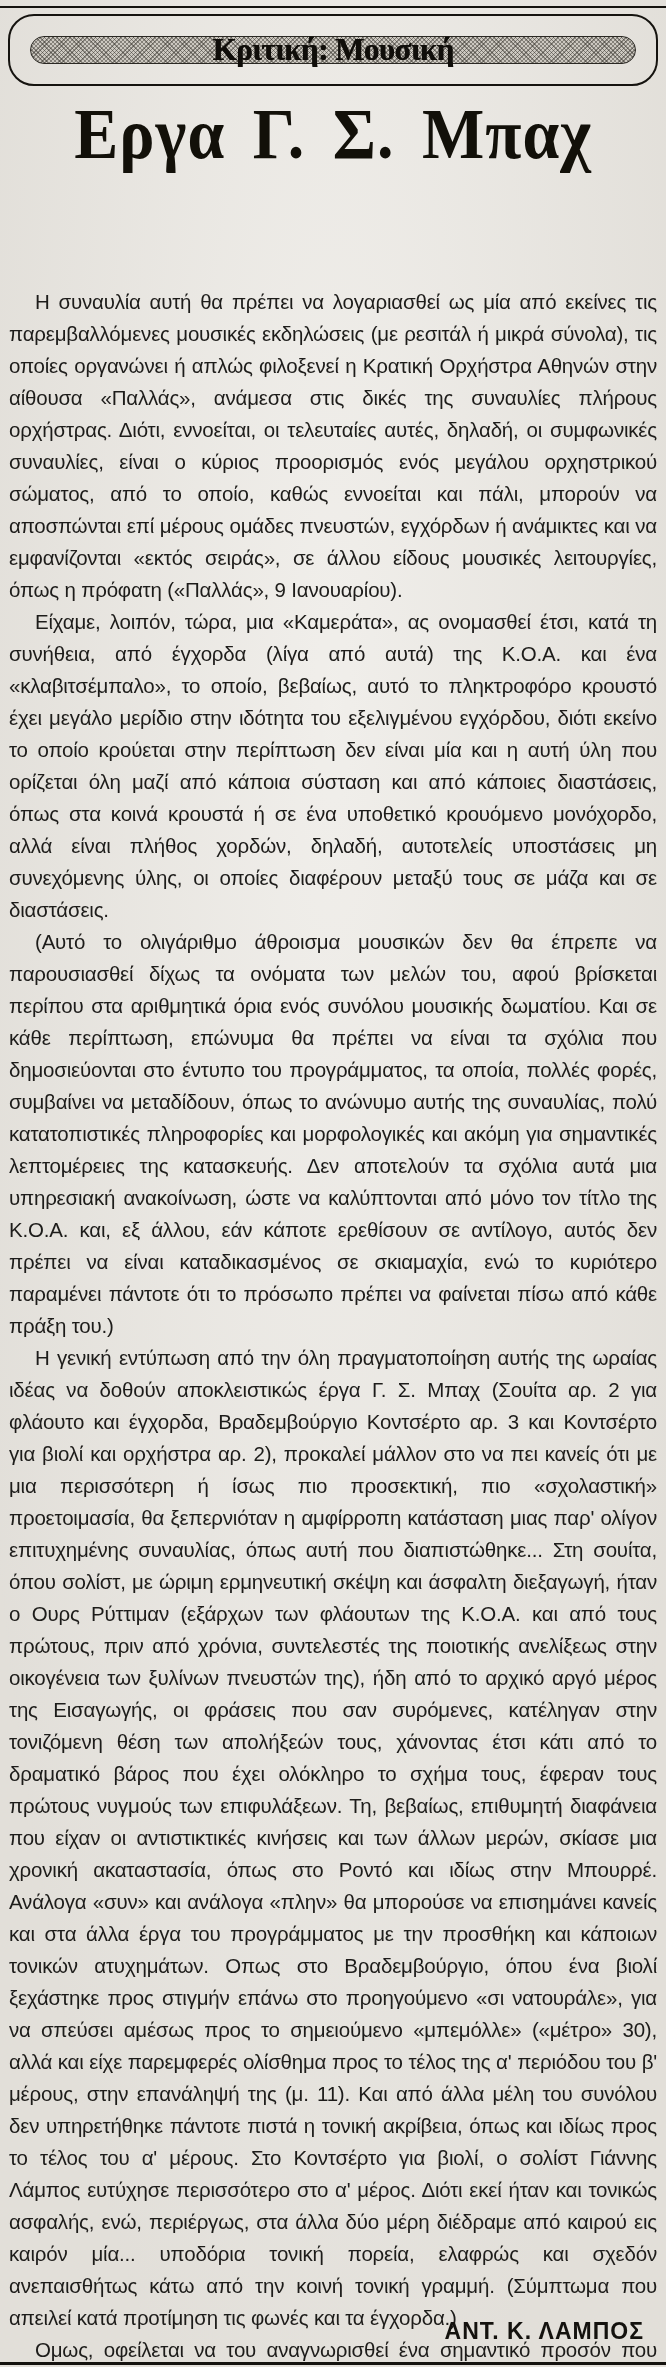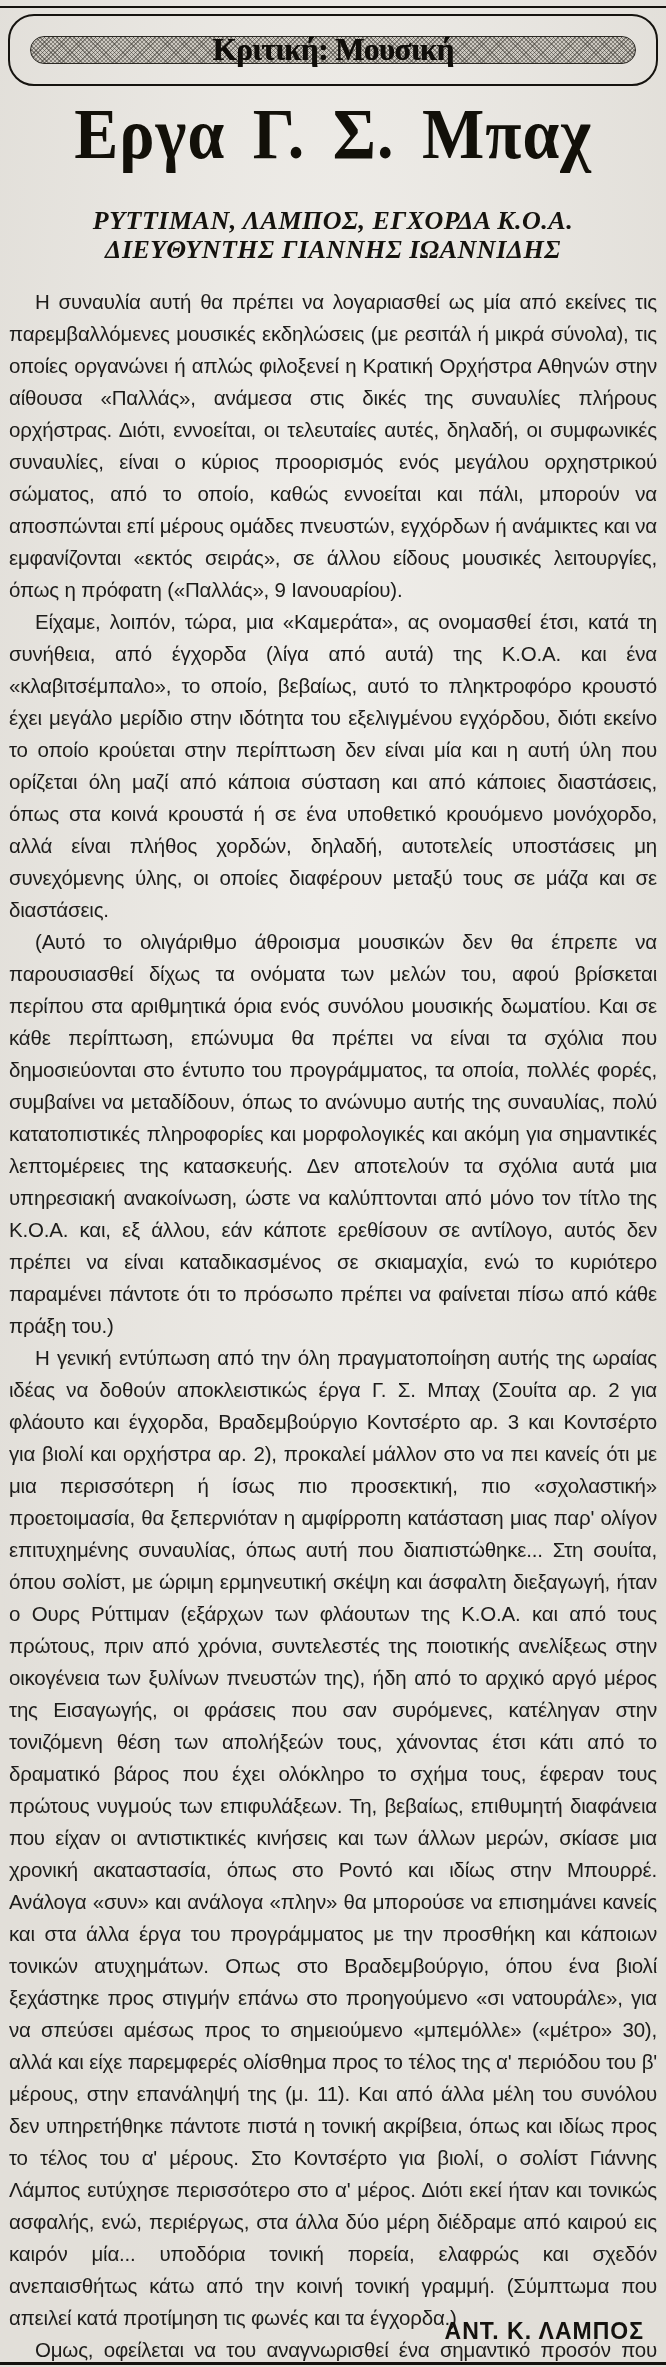--- a/index.html
+++ b/index.html
@@ -120,22 +120,21 @@
 
   <div class="banner-outline">
     <div class="banner-pill">
       <span class="banner-text">Κριτική: Μουσική</span>
     </div>
   </div>
 
   <h1 class="headline">Εργα Γ. Σ. Μπαχ</h1>
 
   <h2 class="subtitle">
-    <span>ΡΥΤΤΙΜΑΝ, ΛΑΜΠΟΣ, ΕΓΧΟΡΔΑ Κ.Ο.Α.</span><br>
-    <span>ΔΙΕΥΘΥΝΤΗΣ ΓΙΑΝΝΗΣ ΙΩΑΝΝΙΔΗΣ</span>
+    <br>
   </h2>
 
   <div class="article-body">
     <p>Η συναυλία αυτή θα πρέπει να λογαριασθεί ως μία από εκείνες τις παρεμβαλλόμενες μουσικές εκδηλώσεις (με ρεσιτάλ ή μικρά σύνολα), τις οποίες οργανώνει ή απλώς φιλοξενεί η Κρατική Ορχήστρα Αθηνών στην αίθουσα «Παλλάς», ανάμεσα στις δικές της συναυλίες πλήρους ορχήστρας. Διότι, εννοείται, οι τελευταίες αυτές, δηλαδή, οι συμφωνικές συναυλίες, είναι ο κύριος προορισμός ενός μεγάλου ορχηστρικού σώματος, από το οποίο, καθώς εννοείται και πάλι, μπορούν να αποσπώνται επί μέρους ομάδες πνευστών, εγχόρδων ή ανάμικτες και να εμφανίζονται «εκτός σειράς», σε άλλου είδους μουσικές λειτουργίες, όπως η πρόφατη («Παλλάς», 9 Ιανουαρίου).</p>
     <p>Είχαμε, λοιπόν, τώρα, μια «Καμεράτα», ας ονομασθεί έτσι, κατά τη συνήθεια, από έγχορδα (λίγα από αυτά) της Κ.Ο.Α. και ένα «κλαβιτσέμπαλο», το οποίο, βεβαίως, αυτό το πληκτροφόρο κρουστό έχει μεγάλο μερίδιο στην ιδότητα του εξελιγμένου εγχόρδου, διότι εκείνο το οποίο κρούεται στην περίπτωση δεν είναι μία και η αυτή ύλη που ορίζεται όλη μαζί από κάποια σύσταση και από κάποιες διαστάσεις, όπως στα κοινά κρουστά ή σε ένα υποθετικό κρουόμενο μονόχορδο, αλλά είναι πλήθος χορδών, δηλαδή, αυτοτελείς υποστάσεις μη συνεχόμενης ύλης, οι οποίες διαφέρουν μεταξύ τους σε μάζα και σε διαστάσεις.</p>
     <p>(Αυτό το ολιγάριθμο άθροισμα μουσικών δεν θα έπρεπε να παρουσιασθεί δίχως τα ονόματα των μελών του, αφού βρίσκεται περίπου στα αριθμητικά όρια ενός συνόλου μουσικής δωματίου. Και σε κάθε περίπτωση, επώνυμα θα πρέπει να είναι τα σχόλια που δημοσιεύονται στο έντυπο του προγράμματος, τα οποία, πολλές φορές, συμβαίνει να μεταδίδουν, όπως το ανώνυμο αυτής της συναυλίας, πολύ κατατοπιστικές πληροφορίες και μορφολογικές και ακόμη για σημαντικές λεπτομέρειες της κατασκευής. Δεν αποτελούν τα σχόλια αυτά μια υπηρεσιακή ανακοίνωση, ώστε να καλύπτονται από μόνο τον τίτλο της Κ.Ο.Α. και, εξ άλλου, εάν κάποτε ερεθίσουν σε αντίλογο, αυτός δεν πρέπει να είναι καταδικασμένος σε σκιαμαχία, ενώ το κυριότερο παραμένει πάντοτε ότι το πρόσωπο πρέπει να φαίνεται πίσω από κάθε πράξη του.)</p>
     <p>Η γενική εντύπωση από την όλη πραγματοποίηση αυτής της ωραίας ιδέας να δοθούν αποκλειστικώς έργα Γ. Σ. Μπαχ (Σουίτα αρ. 2 για φλάουτο και έγχορδα, Βραδεμβούργιο Κοντσέρτο αρ. 3 και Κοντσέρτο για βιολί και ορχήστρα αρ. 2), προκαλεί μάλλον στο να πει κανείς ότι με μια περισσότερη ή ίσως πιο προσεκτική, πιο «σχολαστική» προετοιμασία, θα ξεπερνιόταν η αμφίρροπη κατάσταση μιας παρ' ολίγον επιτυχημένης συναυλίας, όπως αυτή που διαπιστώθηκε... Στη σουίτα, όπου σολίστ, με ώριμη ερμηνευτική σκέψη και άσφαλτη διεξαγωγή, ήταν ο Ουρς Ρύττιμαν (εξάρχων των φλάουτων της Κ.Ο.Α. και από τους πρώτους, πριν από χρόνια, συντελεστές της ποιοτικής ανελίξεως στην οικογένεια των ξυλίνων πνευστών της), ήδη από το αρχικό αργό μέρος της Εισαγωγής, οι φράσεις που σαν συρόμενες, κατέληγαν στην τονιζόμενη θέση των απολήξεών τους, χάνοντας έτσι κάτι από το δραματικό βάρος που έχει ολόκληρο το σχήμα τους, έφεραν τους πρώτους νυγμούς των επιφυλάξεων. Τη, βεβαίως, επιθυμητή διαφάνεια που είχαν οι αντιστικτικές κινήσεις και των άλλων μερών, σκίασε μια χρονική ακαταστασία, όπως στο Ροντό και ιδίως στην Μπουρρέ. Ανάλογα «συν» και ανάλογα «πλην» θα μπορούσε να επισημάνει κανείς και στα άλλα έργα του προγράμματος με την προσθήκη και κάποιων τονικών ατυχημάτων. Οπως στο Βραδεμβούργιο, όπου ένα βιολί ξεχάστηκε προς στιγμήν επάνω στο προηγούμενο «σι νατουράλε», για να σπεύσει αμέσως προς το σημειούμενο «μπεμόλλε» («μέτρο» 30), αλλά και είχε παρεμφερές ολίσθημα προς το τέλος της α' περιόδου του β' μέρους, στην επανάληψή της (μ. 11). Και από άλλα μέλη του συνόλου δεν υπηρετήθηκε πάντοτε πιστά η τονική ακρίβεια, όπως και ιδίως προς το τέλος του α' μέρους. Στο Κοντσέρτο για βιολί, ο σολίστ Γιάννης Λάμπος ευτύχησε περισσότερο στο α' μέρος. Διότι εκεί ήταν και τονικώς ασφαλής, ενώ, περιέργως, στα άλλα δύο μέρη διέδραμε από καιρού εις καιρόν μία... υποδόρια τονική πορεία, ελαφρώς και σχεδόν ανεπαισθήτως κάτω από την κοινή τονική γραμμή. (Σύμπτωμα που απειλεί κατά προτίμηση τις φωνές και τα έγχορδα.)</p>
     <p>Ομως, οφείλεται να του αναγνωρισθεί ένα σημαντικό προσόν που επέδειξε με την ερμηνεία του: η επίγνωση του ύφους του εκτελούμενου έργου (φάνηκε εξοικειωμένος με αυτό) και μαζί το συναφές, κατάλληλο «φραζάρισμα», κατά την επαγγελματική τρέχουσα έκφραση, δηλαδή, το να διατυπώνεται νοηματικώς και συναισθηματικώς η μουσική φράση έτσι, ώστε και να βρίσκεται μέσα στο όλο ύφος του έργου και να δικαιώνει την ιδιαίτερη, δική της άρθρωση.</p>
   </div>
 

